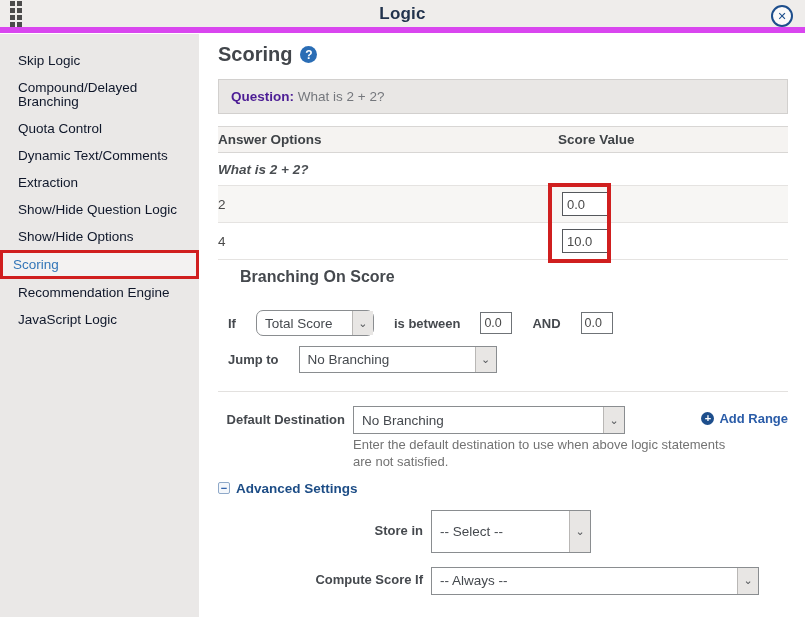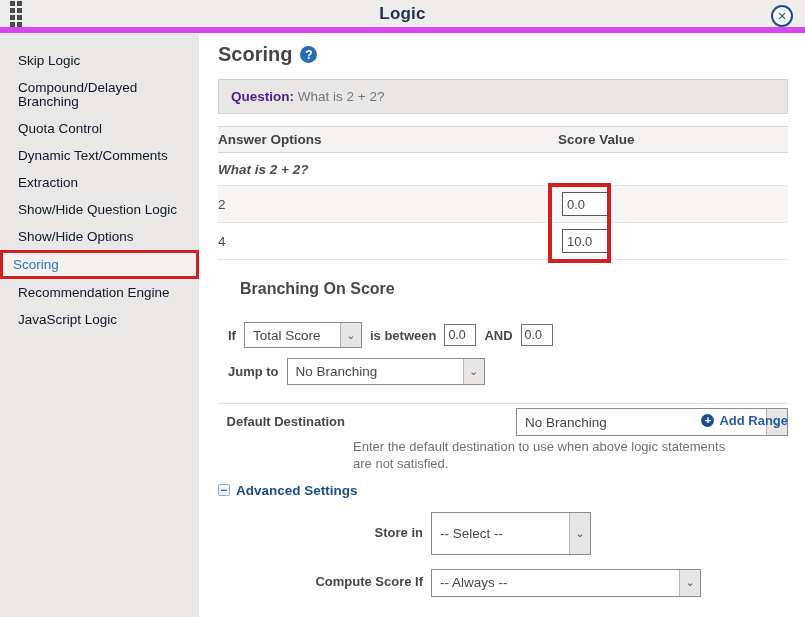--- a/index.html
+++ b/index.html
@@ -142,29 +142,29 @@
   }
   .score-annotation {
     position: absolute;
     left: 330px; top: 57px;
     width: 63px; height: 80px;
     border: 4px solid #d01f1f;
     pointer-events: none;
   }
   
   .branch-heading {
-    margin: 20px 0 0 22px;
+    margin: 8px 0 0 22px;
     font-size: 16px;
     font-weight: bold;
     color: #45494e;
   }
   .logic-row {
     display: flex;
     align-items: center;
-    gap: 8px;
+    gap: 20px;
     margin-left: 10px;
     font-size: 13px;
   }
   .logic-row.first { margin-top: 24px; }
   .logic-row.second { margin-top: 10px; }
   .b-label { font-weight: bold; color: #45494e; white-space: nowrap; }
   .sel {
     display: inline-flex;
     align-items: stretch;
     border: 1px solid #8a8d90;
@@ -182,43 +182,42 @@
     overflow: hidden;
   }
   .sel .sel-chev {
     width: 21px;
     background: #e8e6e4;
     border-left: 1px solid #b9b7b5;
     display: flex; align-items: center; justify-content: center;
     color: #55585c;
     font-size: 11px;
   }
-  .sel-w-if   { width: 118px; }
+  .sel-w-if   { width: 118px; border-radius: 7px; }
   .sel-w-jump { width: 198px; height: 27px; }
   .sel-w-dd   { width: 272px; height: 28px; }
   .sel-w-store{ width: 160px; height: 43px; }
-  .sel-w-comp { width: 270px; height: 28px; }
+  .sel-w-comp { width: 328px; height: 28px; }
   .mini-input {
     width: 32px; height: 22px;
     border: 1px solid #6f7377;
     font-family: inherit;
     font-size: 12.5px;
     color: #4a4a4a;
     padding: 0 3px;
     background: #fff;
   }
   .divider { margin-top: 18px; border-top: 1px solid #e3e1df; }
   
   .dd-row {
-    margin-top: 4px;
+    margin-top: 14px;
     display: flex;
     align-items: center;
     position: relative;
     font-size: 13px;
-    justify-content: space-between;
   }
   .dd-label, .form-label {
     width: 127px;
     text-align: right;
     font-weight: bold;
     color: #45494e;
     margin-right: 8px;
     line-height: 1.15;
   }
   .add-range {

